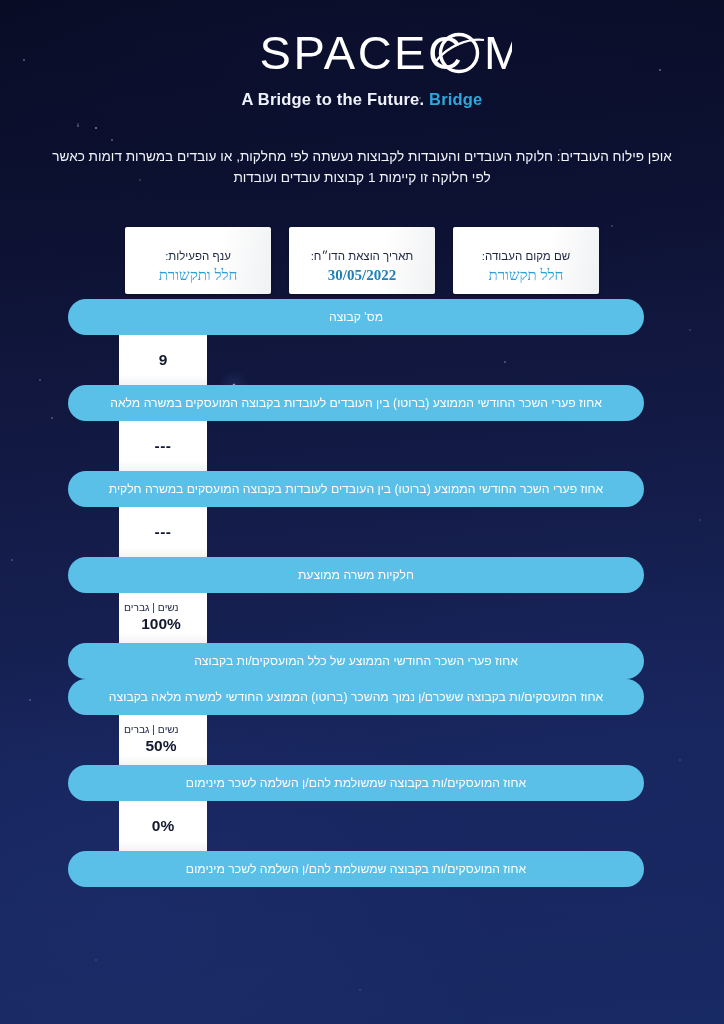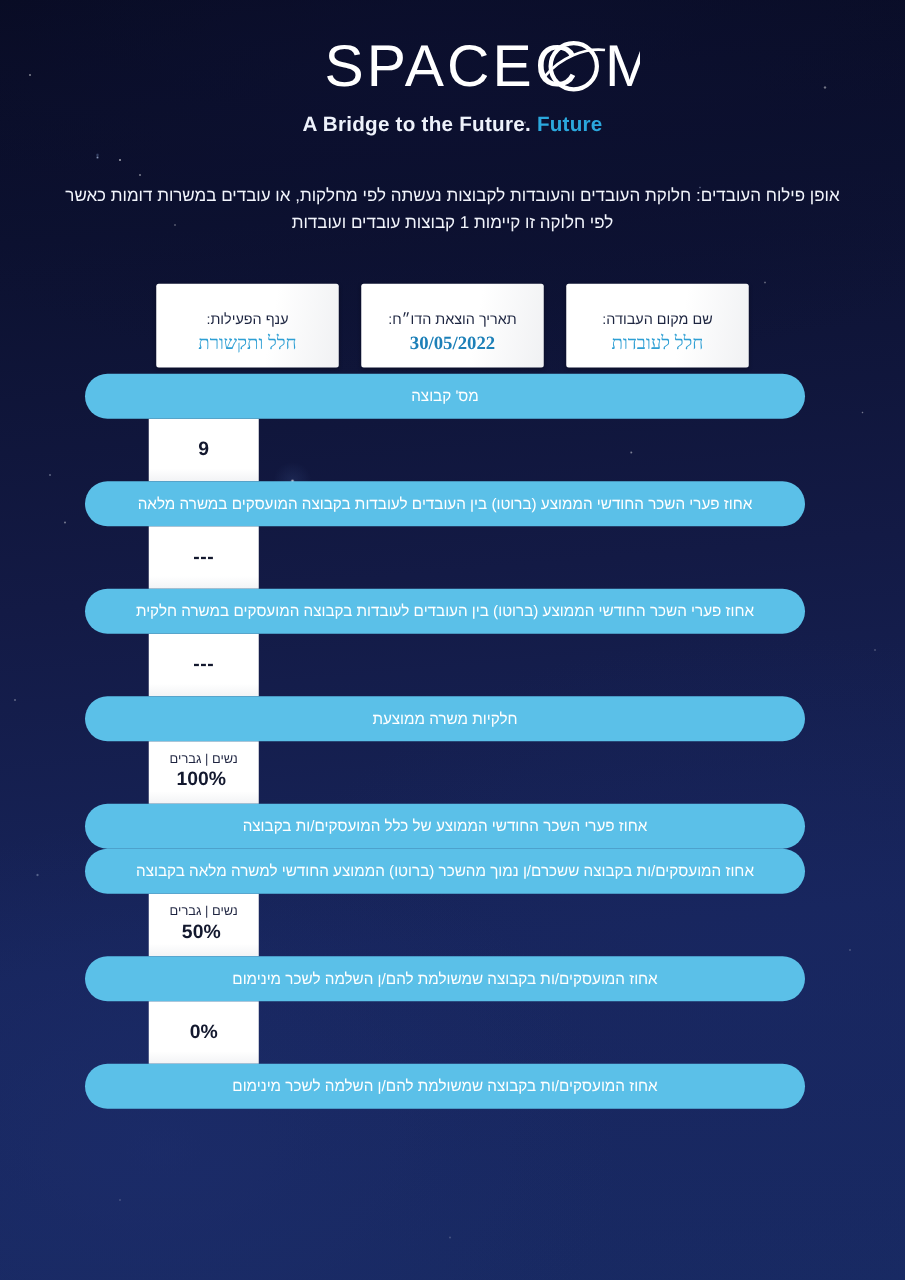--- a/index.html
+++ b/index.html
@@ -185,21 +185,21 @@
   }
   .valbox.split {
     align-items: stretch;
     justify-content: center;
     padding: 0 5px 0 5px;
   }
   .val-sub {
     color: #1e2440;
     font-size: 10.3px;
     line-height: 1.25;
-    text-align: center;
+    text-align: left;
     direction: rtl;
     white-space: nowrap;
   }
   .val-main {
     color: #13182e;
     font-size: 15.5px;
     font-weight: bold;
     line-height: 1.3;
     text-align: center;
     direction: ltr;
@@ -224,30 +224,30 @@
         <text x="150" y="43" text-anchor="middle" font-family="'Liberation Sans', sans-serif" font-size="47" letter-spacing="2.5" fill="#ffffff" direction="ltr">SPACEC</text>
         <g transform="translate(228,8)">
           <circle cx="19" cy="19" r="18.5" fill="none" stroke="#ffffff" stroke-width="3.4"></circle>
           <path d="M -4 27 C 8 12, 28 4, 44 6" fill="none" stroke="#ffffff" stroke-width="2.2"></path>
         </g>
         <text x="272" y="43" text-anchor="start" font-family="'Liberation Sans', sans-serif" font-size="47" letter-spacing="2.5" fill="#ffffff" direction="ltr">M</text>
       </svg>
     </div>
     <div class="tagline">
       <span class="t1">A Bridge to the Future.</span>
-      <span class="t2">Future</span>
+      <span class="t2">Bridge</span>
     </div>
   </div>
 
   <div class="intro">אופן פילוח העובדים: חלוקת העובדים והעובדות לקבוצות נעשתה לפי מחלקות, או עובדים במשרות דומות כאשר לפי חלוקה זו קיימות 1 קבוצות עובדים ועובדות</div>
 
   <div class="cards">
     <div class="card">
       <div class="card-label">שם מקום העבודה:</div>
-      <div class="card-value">חלל לעובדות</div>
+      <div class="card-value">חלל תקשורת</div>
     </div>
     <div class="card">
       <div class="card-label">תאריך הוצאת הדו״ח:</div>
       <div class="card-value bold">30/05/2022</div>
     </div>
     <div class="card">
       <div class="card-label">ענף הפעילות:</div>
       <div class="card-value">חלל ותקשורת</div>
     </div>
   </div>

